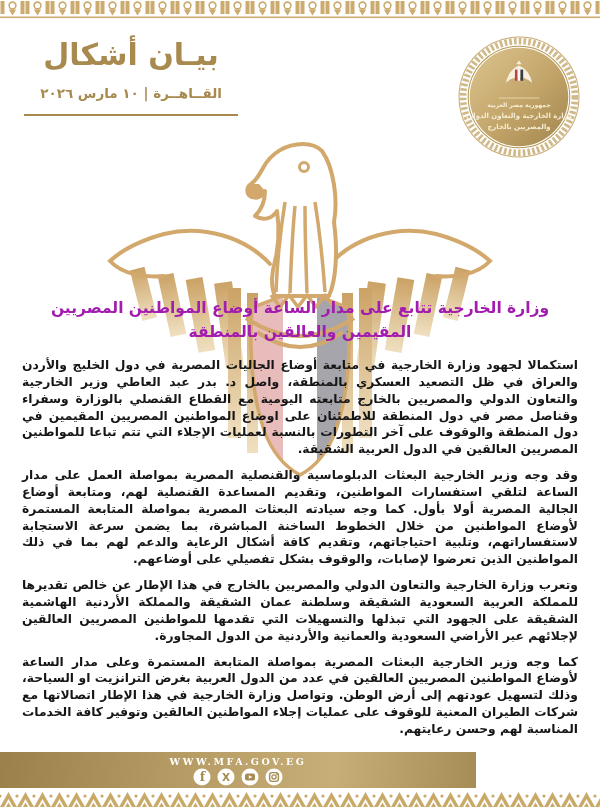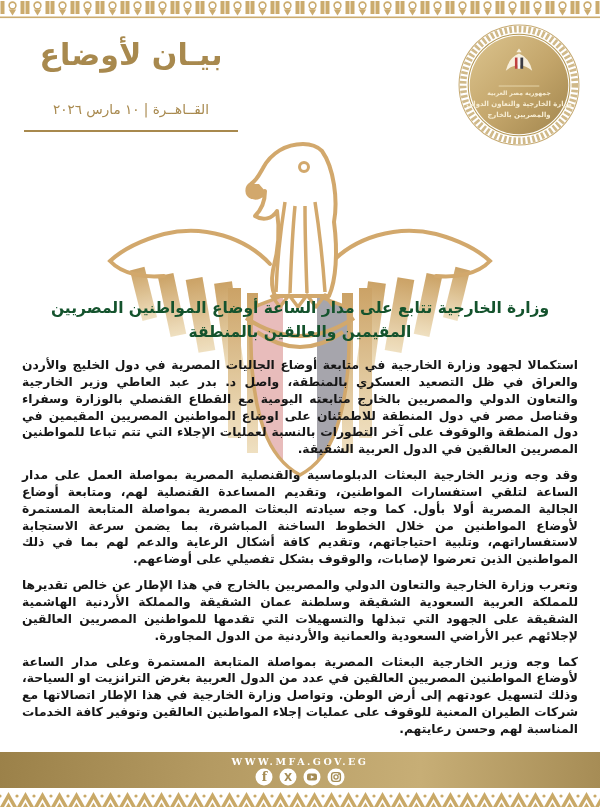--- a/index.html
+++ b/index.html
@@ -10,43 +10,43 @@
   }
   
   .top-border{position:absolute;top:0;left:0;width:600px;height:20px;}
   .bottom-border{position:absolute;top:788px;left:0;width:600px;height:22px;}
   
   .header-left{
     position:absolute;top:38px;left:24px;width:214px;
     text-align:center;direction:rtl;color:#a8894e;
   }
   .statement-type{font-size:30px;font-weight:bold;line-height:1.15;letter-spacing:0;}
-  .date-line{font-size:13.5px;font-weight:normal;margin-top:28px;}
+  .date-line{font-size:13.5px;font-weight:bold;margin-top:12px;}
   .header-rule{margin-top:13px;height:2px;background:#a8894e;width:100%;}
-  .seal{position:absolute;top:22px;right:18px;width:126px;height:126px;}
+  .seal{position:absolute;top:34px;right:18px;width:126px;height:126px;}
   
   .watermark{position:absolute;top:138px;left:100px;width:400px;height:342px;z-index:0;}
   
   .content{
     position:absolute;top:296px;left:22px;right:22px;z-index:2;
     direction:rtl;
   }
   .doc-title{
     margin:0 0 13px 0;padding:0 14px;
-    color:#14532d;font-size:15.5px;font-weight:bold;
+    color:#a21caf;font-size:15.5px;font-weight:bold;
     text-align:center;line-height:1.55;
   }
   .para{
     margin:8px 0 9px 0;
     color:#161616;font-size:12.3px;font-weight:bold;
     text-align:justify;line-height:1.37;
   }
   
   .footer-band{
-    position:absolute;top:752px;left:0;width:600px;height:36px;z-index:3;
+    position:absolute;top:752px;left:0;width:476px;height:36px;z-index:3;
     background:linear-gradient(95deg,#9b8149 0%,#b49a62 35%,#c7ae76 70%,#a68c55 100%);
     text-align:center;
   }
   .website{
     font-family:"DejaVu Serif",serif;
     color:#ffffff;font-size:9.5px;font-weight:bold;
     letter-spacing:2.5px;padding-top:4px;
   }
   .social-row{display:flex;justify-content:center;gap:6px;margin-top:1px;}
   .social-row svg{display:block;}
@@ -92,21 +92,21 @@
         <rect x="1.4" y="2" width="2.7" height="11" fill="#3c3c44"></rect>
       </g>
       <line x1="42" y1="63" x2="82" y2="63" stroke="#eddfb8" stroke-width="0.8"></line>
       <text x="62" y="72" text-anchor="middle" font-size="6" font-weight="bold" fill="#f6ecd2" direction="rtl">جمهورية مصر العربية</text>
       <text x="62" y="83" text-anchor="middle" font-size="6.8" font-weight="bold" fill="#f6ecd2" direction="rtl">وزارة الخارجية والتعاون الدولي</text>
       <text x="62" y="93" text-anchor="middle" font-size="6.8" font-weight="bold" fill="#f6ecd2" direction="rtl">والمصريين بالخارج</text>
     </svg>
   </div>
 
   <div class="header-left">
-    <div class="statement-type">بيـان لأوضاع</div>
+    <div class="statement-type">بيـان أشكال</div>
     <div class="date-line">القــاهــرة | ١٠ مارس ٢٠٢٦</div>
     <div class="header-rule"></div>
   </div>
 
   <svg class="watermark" viewBox="0 0 400 342" xmlns="http://www.w3.org/2000/svg">
     <defs>
       <linearGradient id="gf" x1="0" y1="0" x2="0" y2="1">
         <stop offset="0" stop-color="#c99e5e"></stop>
         <stop offset="1" stop-color="#efdfbe"></stop>
       </linearGradient>

